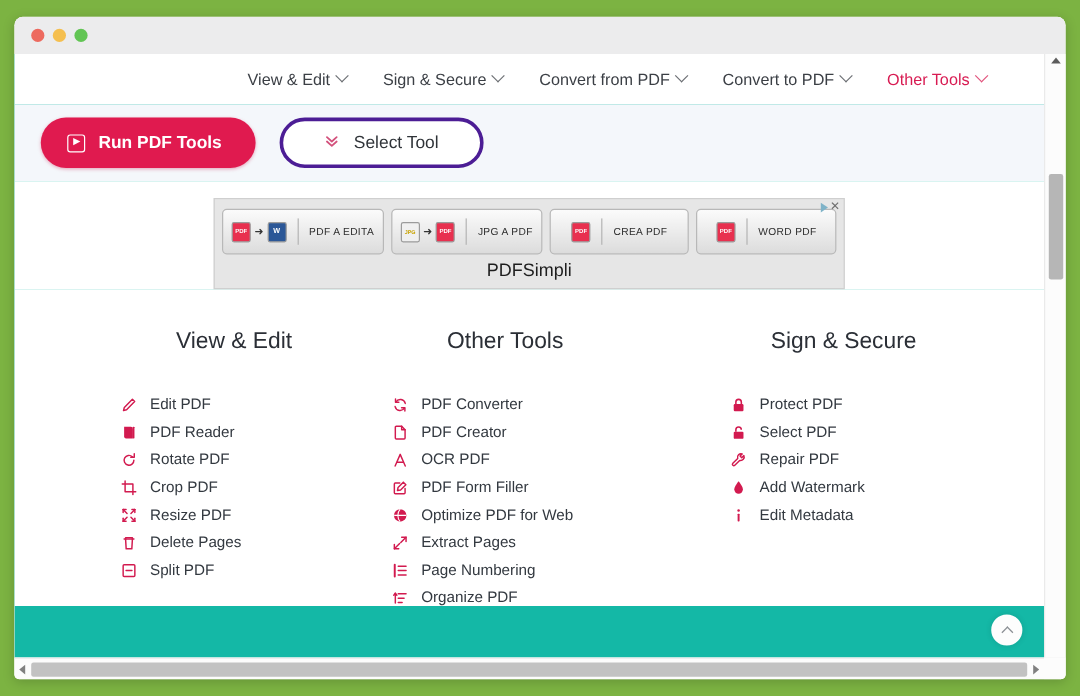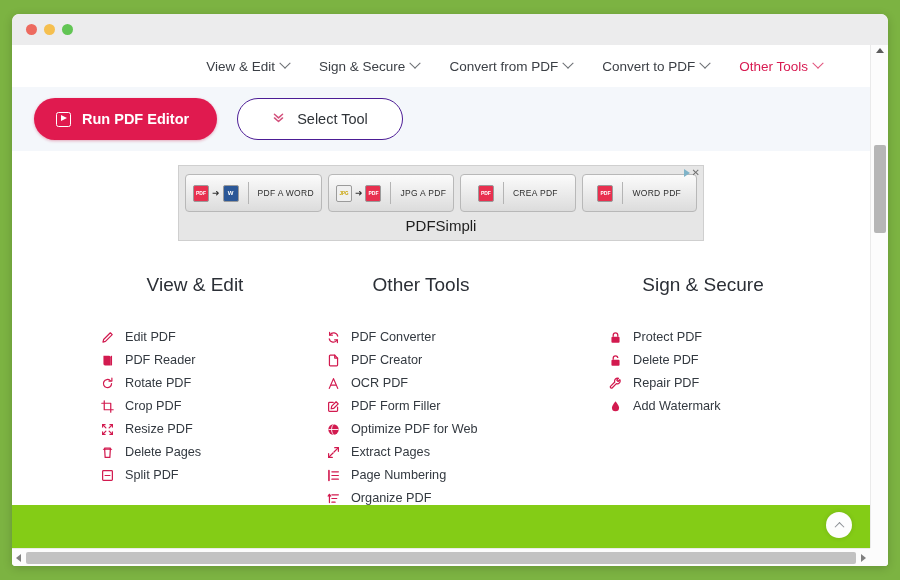--- a/index.html
+++ b/index.html
@@ -52,21 +52,21 @@
     width: 876px;
     height: 521px;
     background: #ffffff;
   }
 
   .page {
     position: absolute;
     left: 0; top: 0;
     width: 858px;
     height: 503px;
-    background: #84cc16;
+    background: #14b8a6;
     overflow: hidden;
   }
 
   
   .topbar {
     height: 42px;
     display: flex;
     justify-content: flex-end;
     align-items: center;
     padding-right: 48px;
@@ -116,21 +116,21 @@
     font-family: "Liberation Sans", sans-serif;
     cursor: pointer;
     box-shadow: 0 1px 3px rgba(200,20,70,0.35);
   }
   .btn-outline {
     display: flex;
     align-items: center;
     gap: 12px;
     background: #ffffff;
     color: #2f3338;
-    border: 1px solid #4c1d95;
+    border: 3px solid #4c1d95;
     border-radius: 24px;
     height: 42px;
     padding: 0 34px;
     font-size: 14.5px;
     font-family: "Liberation Sans", sans-serif;
     cursor: pointer;
   }
   .ic-play {
     width: 15px; height: 15px;
     border: 1.7px solid #fff;
@@ -390,21 +390,21 @@
             <div class="nav-item active">
               <span>Other Tools</span>
               <span class="caret"></span>
             </div>
           </div>
       </div>
 
       <div class="toolband">
         <button class="btn-primary">
           <span class="ic-play"></span>
-          <span>Run PDF Editor</span>
+          <span>Run PDF Tools</span>
         </button>
         <button class="btn-outline">
           <span class="ic-dblchev">
             <svg width="13" height="13" viewBox="0 0 16 16" fill="none" stroke="currentColor" stroke-width="1.8" stroke-linecap="round" stroke-linejoin="round">
               <polyline points="3,4 8,8.5 13,4"></polyline>
               <polyline points="3,8.5 8,13 13,8.5"></polyline>
             </svg>
           </span>
           <span>Select Tool</span>
         </button>
@@ -417,21 +417,21 @@
             <span class="adc-x">✕</span>
           </div>
           <div class="ad-row" id="ad-host">
               <div class="ad-cell">
                 <div class="ad-icons">
                   <span class="minipdf">PDF</span>
                   <span class="ad-arrow">➜</span>
                   <span class="miniword">W</span>
                 </div>
                 <span class="ad-divider"></span>
-                <span class="ad-label">PDF A WORD</span>
+                <span class="ad-label">PDF A EDITA</span>
               </div>
               <div class="ad-cell">
                 <div class="ad-icons">
                   <span class="minijpg">JPG</span>
                   <span class="ad-arrow">➜</span>
                   <span class="minipdf">PDF</span>
                 </div>
                 <span class="ad-divider"></span>
                 <span class="ad-label">JPG A PDF</span>
               </div>
@@ -637,37 +637,46 @@
                   </span>
                   <span>Protect PDF</span>
                 </li>
                 <li class="tool-item">
                   <span class="glyph">
                     <svg width="13" height="13" viewBox="0 0 16 16" fill="currentColor">
                       <rect x="3" y="7" width="10" height="7.4" rx="1.2"></rect>
                       <path d="M5.2 7V5a2.8 2.8 0 0 1 5.6 0" stroke="currentColor" stroke-width="1.6" fill="none"></path>
                     </svg>
                   </span>
-                  <span>Delete PDF</span>
+                  <span>Select PDF</span>
                 </li>
                 <li class="tool-item">
                   <span class="glyph">
                     <svg width="13" height="13" viewBox="0 0 16 16" fill="none" stroke="currentColor" stroke-width="1.5" stroke-linecap="round" stroke-linejoin="round">
                       <path d="M13.4 3.3l-2.2 2.2-1.7-1.7 2.2-2.2a3.6 3.6 0 0 0-4.6 4.6l-5 5a1.4 1.4 0 0 0 2 2l5-5a3.6 3.6 0 0 0 4.3-4.9z"></path>
                     </svg>
                   </span>
                   <span>Repair PDF</span>
                 </li>
                 <li class="tool-item">
                   <span class="glyph">
                     <svg width="13" height="13" viewBox="0 0 16 16" fill="currentColor">
                       <path d="M8 1.4S3.6 6.6 3.6 9.6a4.4 4.4 0 0 0 8.8 0C12.4 6.6 8 1.4 8 1.4z"></path>
                     </svg>
                   </span>
                   <span>Add Watermark</span>
+                </li>
+                <li class="tool-item">
+                  <span class="glyph">
+                    <svg width="13" height="13" viewBox="0 0 16 16" fill="currentColor">
+                      <rect x="7" y="6.2" width="2" height="8" rx=".7"></rect>
+                      <circle cx="8" cy="3" r="1.3"></circle>
+                    </svg>
+                  </span>
+                  <span>Edit Metadata</span>
                 </li>
               </ul>
             </div>
           </div>
         </div>
 
       <div class="to-top">
         <span class="chev-up"></span>
       </div>
 

